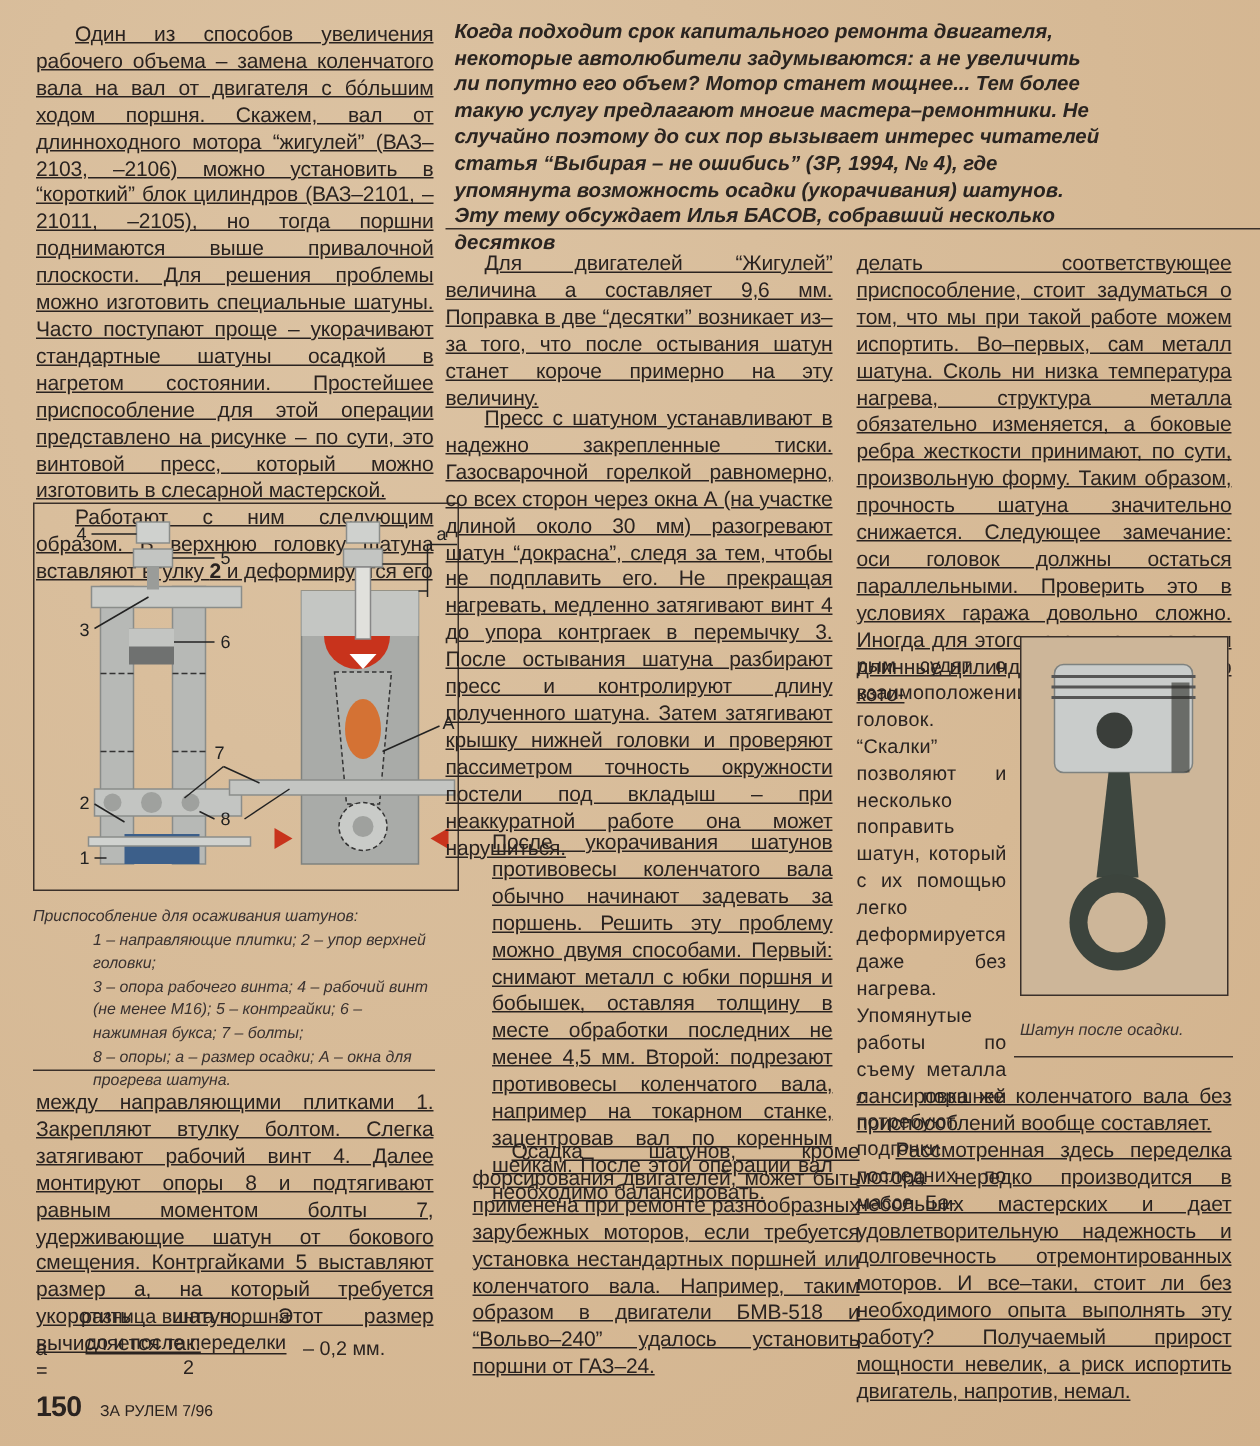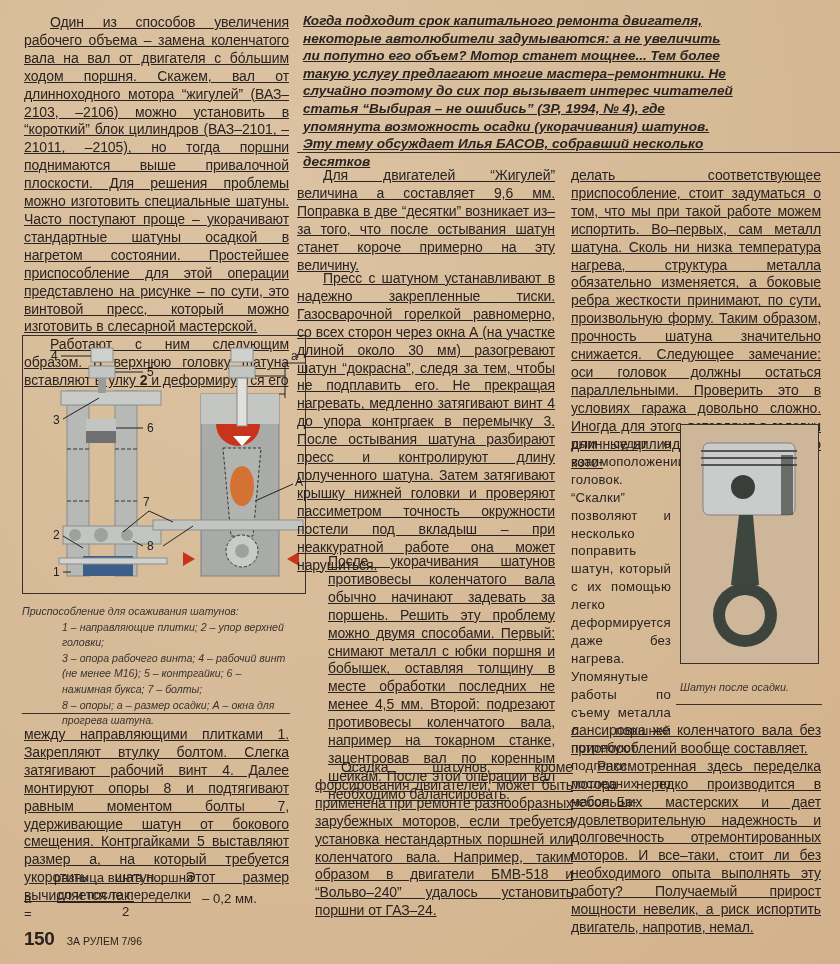--- a/index.html
+++ b/index.html
@@ -5,21 +5,21 @@
   html, body { margin:0; padding:0; }
   body { width:840px; height:964px; background:#d8bc9a; position:relative; overflow:hidden;
          font-family:"Liberation Sans", sans-serif; color:#2a2320; }
   .page { position:absolute; inset:0; background:
           radial-gradient(ellipse at 30% 20%, #dcc3a3 0%, #d6b995 60%, #d2b28c 100%); }
   .col { position:absolute; font-size:14px; line-height:17.9px; text-align:justify; letter-spacing:-0.1px;text-decoration:underline; }
   .col p { margin:0; }
   .ind { text-indent:26px; }
   b { font-weight:bold; }
   .intro { position:absolute; left:303px; top:12px; width:430px; font-style:italic; font-weight:bold;
-           font-size:13.6px; line-height:17.6px; color:#2a2420;text-decoration:underline; }
+           font-size:13.6px; line-height:17.6px; color:#2a2420; }
   .rule { position:absolute; background:#3a302a; height:1px; }
   .figure { position:absolute; left:22px; top:335px; width:282px; height:257px; border:1px solid #3a302a; border-left:1px solid #3a302a; }
   .caption { position:absolute; left:22px; top:604px; width:270px; font-style:italic; font-size:10.6px; line-height:15.6px; color:#3a3230; }
   .caption .ln { padding-left:40px; }
   .photo { position:absolute; left:680px; top:424px; width:137px; height:238px; border:1px solid #3a302a; background:#cdb699; }
   .photo-cap { position:absolute; left:680px; top:681px; font-style:italic; font-size:10.8px; color:#3a3230; }
   .formula { position:absolute; left:24px; top:870px; font-size:13.2px; }
   .footer { position:absolute; left:24px; top:928px; }
   .pnum { font-weight:bold; font-size:19px; letter-spacing:-0.5px; }
   .mag { font-size:10.5px; margin-left:8px; }

